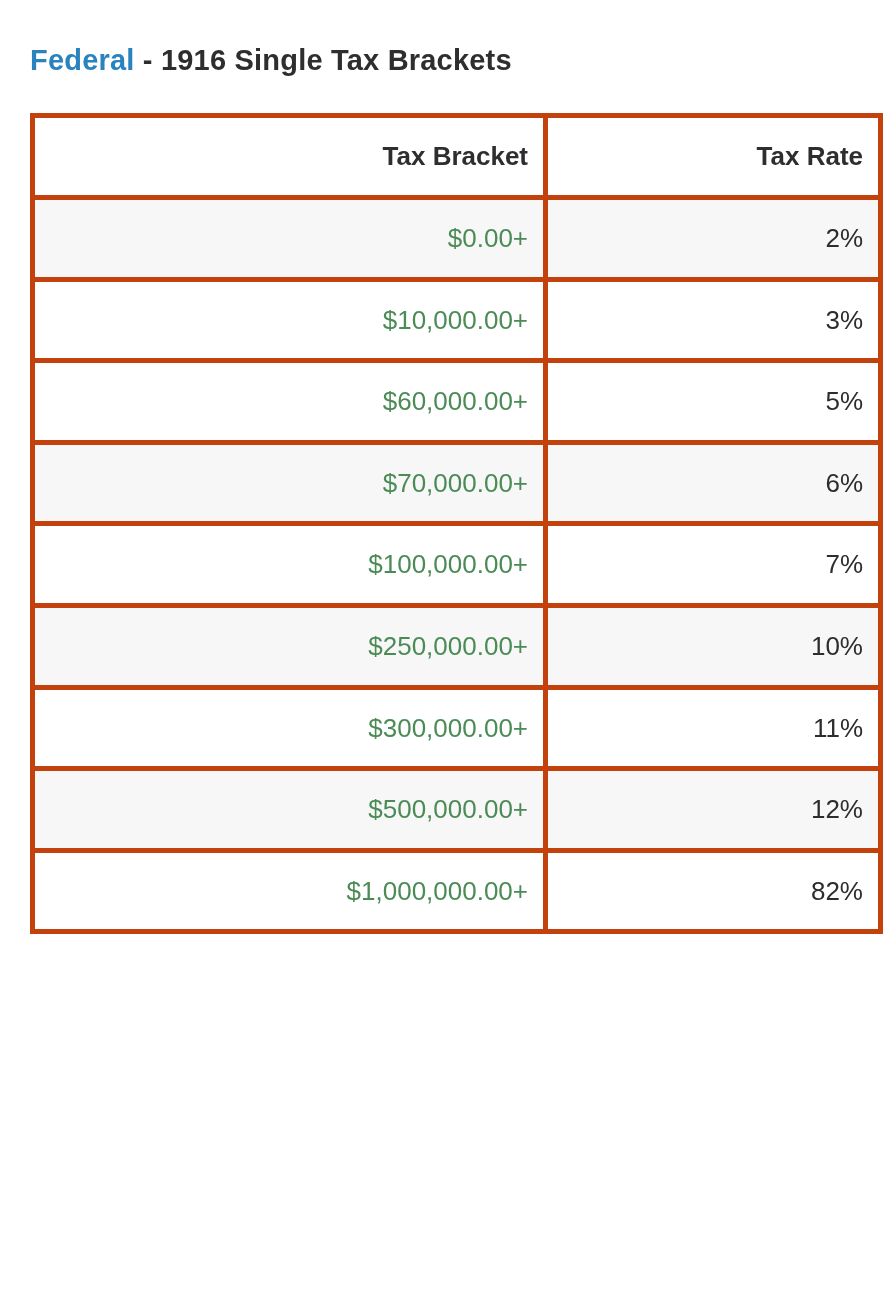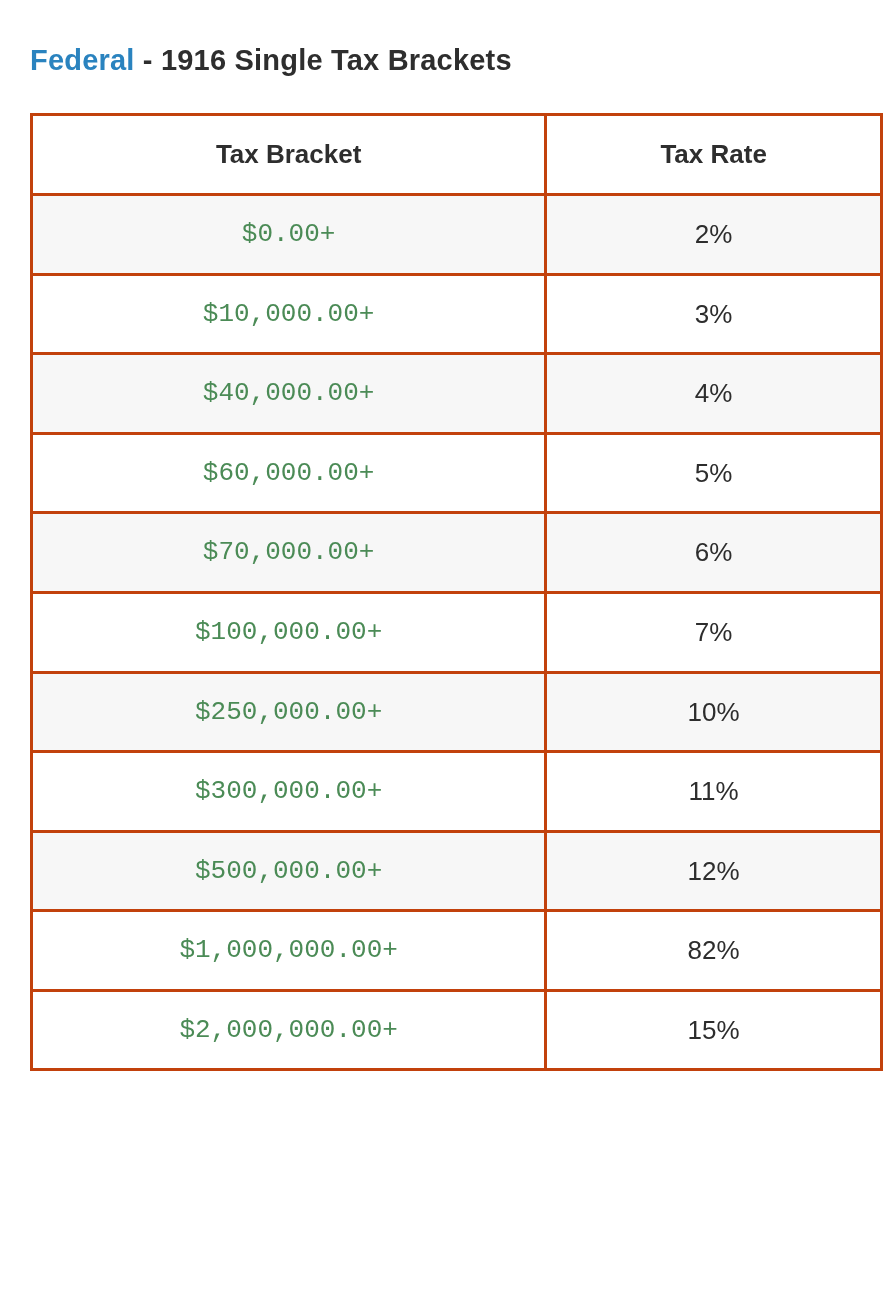--- a/index.html
+++ b/index.html
@@ -30,41 +30,40 @@
     text-decoration: none;
     cursor: pointer;
   }
   table.tax-table {
     width: 853px;
     border-collapse: collapse;
     table-layout: fixed;
   }
   table.tax-table th,
   table.tax-table td {
-    border: 3px solid #c2410c;
-    text-align: center;
+    border: 5px solid #c2410c;
+    text-align: right;
     vertical-align: middle;
     padding: 24px 15px;
     font-size: 26px;
     line-height: 1.1;
     box-sizing: border-box;
   }
   table.tax-table th {
     font-weight: bold;
     color: #2e2e2e;
     background: #ffffff;
   }
   col.col-bracket { width: 60.5%; }
   col.col-rate    { width: 39.5%; }
   tbody tr.odd  { background: #f7f7f7; }
   tbody tr.even { background: #ffffff; }
   td.bracket-cell {
     color: #4b8b56;
     font-weight: normal;
-    font-family: Liberation Mono, monospace;
   }
   td.rate-cell {
     color: #2d2d2d;
     font-weight: normal;
   }
 </style>
 </head>
 <body>
 
 <div class="page">
@@ -84,24 +83,20 @@
     </thead>
     <tbody>
         <tr class="odd">
           <td class="bracket-cell">$0.00+</td>
           <td class="rate-cell">2%</td>
         </tr>
         <tr class="even">
           <td class="bracket-cell">$10,000.00+</td>
           <td class="rate-cell">3%</td>
         </tr>
-        <tr class="odd">
-          <td class="bracket-cell">$40,000.00+</td>
-          <td class="rate-cell">4%</td>
-        </tr>
         <tr class="even">
           <td class="bracket-cell">$60,000.00+</td>
           <td class="rate-cell">5%</td>
         </tr>
         <tr class="odd">
           <td class="bracket-cell">$70,000.00+</td>
           <td class="rate-cell">6%</td>
         </tr>
         <tr class="even">
           <td class="bracket-cell">$100,000.00+</td>
@@ -116,20 +111,16 @@
           <td class="rate-cell">11%</td>
         </tr>
         <tr class="odd">
           <td class="bracket-cell">$500,000.00+</td>
           <td class="rate-cell">12%</td>
         </tr>
         <tr class="even">
           <td class="bracket-cell">$1,000,000.00+</td>
           <td class="rate-cell">82%</td>
         </tr>
-        <tr class="even">
-          <td class="bracket-cell">$2,000,000.00+</td>
-          <td class="rate-cell">15%</td>
-        </tr>
       </tbody>
   </table>
 
 </div>
 
 </body></html>

